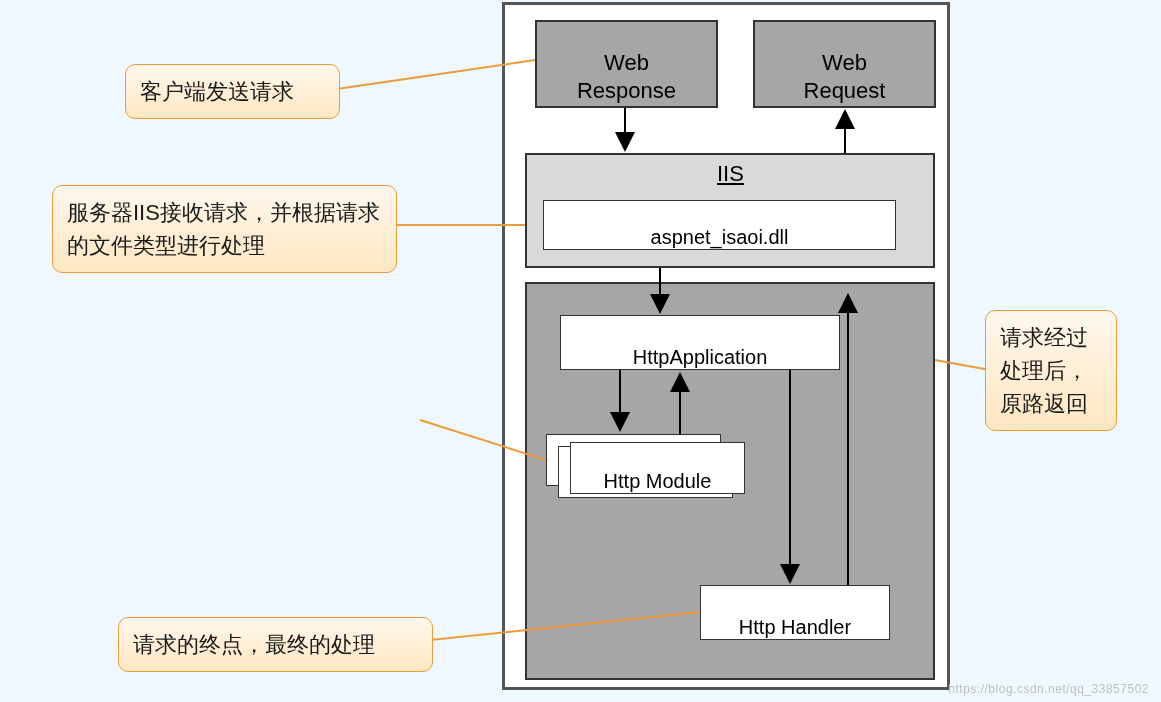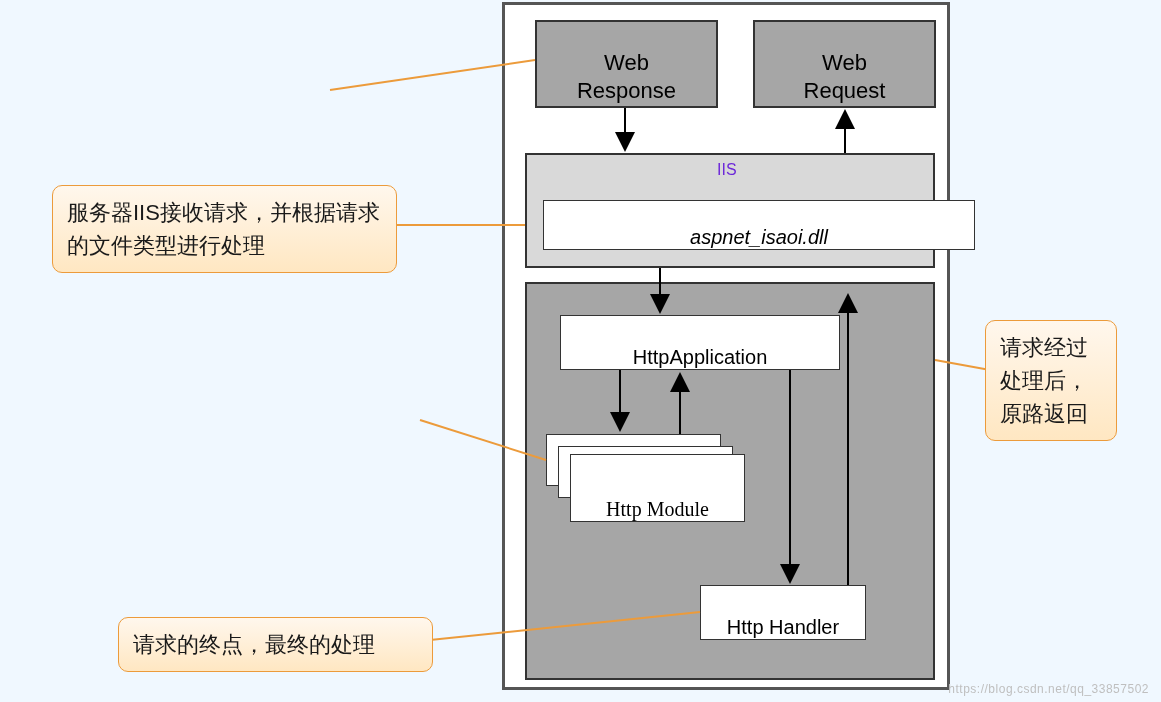--- a/index.html
+++ b/index.html
@@ -2,21 +2,21 @@
 <html><head>
 <meta charset="utf-8">
 <style>
 * { box-sizing: border-box; margin: 0; padding: 0; }
 body { font-family: "Microsoft YaHei", Arial, sans-serif; background: #f0f8ff; width: 1161px; height: 702px; position: relative; overflow: hidden; }
 .canvas { position: absolute; inset: 0; }
 .node { position: absolute; display: flex; align-items: flex-end; justify-content: center; text-align: center; }
 .gray-box { background: #a6a6a6; border: 2px solid #333; font-size: 22px; line-height: 1.3; color: #000; }
 .white-box { background: #fff; border: 1px solid #333; font-size: 20px; color: #000; }
 .iis-box { background: #d9d9d9; border: 2px solid #333; }
-.iis-label { position: absolute; font-size: 16px; color: #6d28d9; }
+.iis-label { position: absolute; font-size: 22px; color: #000000; text-decoration: underline; }
 .pipeline-box { background: #a6a6a6; border: 2px solid #333; }
 .callout { position: absolute; background: linear-gradient(#fff7ed,#ffe7c2); border: 1px solid #ec9b3b; border-radius: 10px; padding: 10px 14px; font-size: 22px; color: #1a1a1a; line-height: 1.5; }
 .watermark { position: absolute; color: #bfbfbf; font-family: Arial, sans-serif; font-size: 12px; letter-spacing: .5px; }
 svg.arrows { position: absolute; inset: 0; width: 1161px; height: 702px; pointer-events: none; }
 </style>
 </head>
 <body>
 
 <div class="canvas">
 
@@ -27,31 +27,31 @@
   </div>
 
   <div class="node gray-box" style="left:753px; top:20px; width:183px; height:88px;">
     <span><span>Web</span><br><span>Request</span></span>
   </div>
 
   <div class="node iis-box" style="left:525px; top:153px; width:410px; height:115px;">
     <span class="iis-label" style="left:190px; top:6px;">IIS</span>
   </div>
 
-  <div class="node white-box" style="left:543px; top:200px; width:432px; height:50px;font-style:italic;">aspnet_isaoi.dll</div>
+  <div class="node white-box" style="left:543px; top:200px; width:353px; height:50px;">aspnet_isaoi.dll</div>
 
   <div class="node pipeline-box" style="left:525px; top:282px; width:410px; height:398px;"></div>
 
   <div class="node white-box" style="left:560px; top:315px; width:280px; height:55px;">HttpApplication</div>
 
   <div class="node white-box" style="left:546px; top:434px; width:175px; height:52px;"></div>
   <div class="node white-box" style="left:558px; top:446px; width:175px; height:52px;"></div>
-  <div class="node white-box" style="left:570px; top:454px; width:175px; height:68px;font-family:Liberation Serif, serif;">Http Module</div>
+  <div class="node white-box" style="left:570px; top:442px; width:175px; height:52px;">Http Module</div>
 
-  <div class="node white-box" style="left:700px; top:585px; width:166px; height:55px;">Http Handler</div>
+  <div class="node white-box" style="left:700px; top:585px; width:190px; height:55px;">Http Handler</div>
 
   <svg class="arrows">
     <defs>
       <marker id="ah" markerWidth="12" markerHeight="12" refX="9" refY="5" orient="auto">
         <path d="M0,0 L10,5 L0,10 z" fill="#000"></path>
       </marker>
     </defs>
 
     <line x1="625" y1="108" x2="625" y2="150" stroke="#000" stroke-width="2" marker-end="url(#ah)"></line>
 
@@ -67,18 +67,19 @@
 
     <line x1="848" y1="585" x2="848" y2="295" stroke="#000" stroke-width="2" marker-end="url(#ah)"></line>
 
     <path d="M 330 90 L 535 60" stroke="#ec9b3b" stroke-width="2" fill="none"></path>
     <path d="M 395 225 L 525 225" stroke="#ec9b3b" stroke-width="2" fill="none"></path>
     <path d="M 420 420 L 546 460" stroke="#ec9b3b" stroke-width="2" fill="none"></path>
     <path d="M 430 640 L 700 612" stroke="#ec9b3b" stroke-width="2" fill="none"></path>
     <path d="M 990 370 L 935 360" stroke="#ec9b3b" stroke-width="2" fill="none"></path>
   </svg>
 
+  <div class="callout" style="left:125px; top:64px; width:215px;">客户端发送请求</div>
   <div class="callout" style="left:52px; top:185px; width:345px;">服务器IIS接收请求，并根据请求的文件类型进行处理</div>
   <div class="callout" style="left:118px; top:617px; width:315px;">请求的终点，最终的处理</div>
-  <div class="callout" style="left:985px; top:320px; width:132px;">请求经过处理后，原路返回</div>
+  <div class="callout" style="left:985px; top:310px; width:132px;">请求经过处理后，原路返回</div>
 
   <div class="watermark" style="right:12px; bottom:6px;">https://blog.csdn.net/qq_33857502</div>
 </div>
 
 </body></html>

